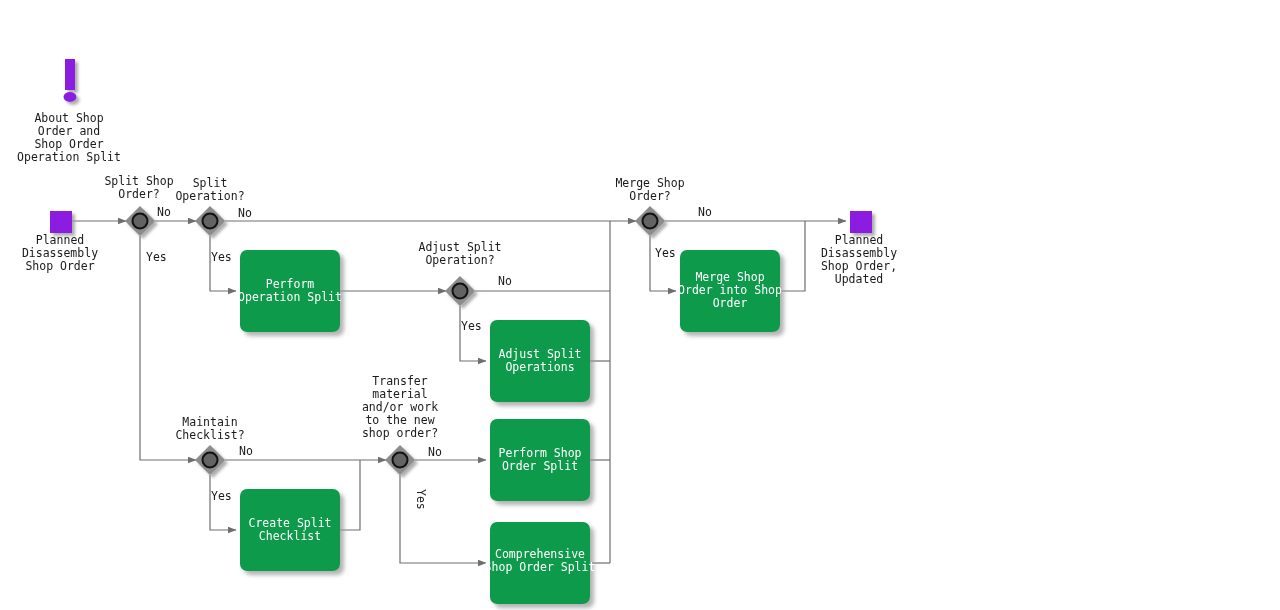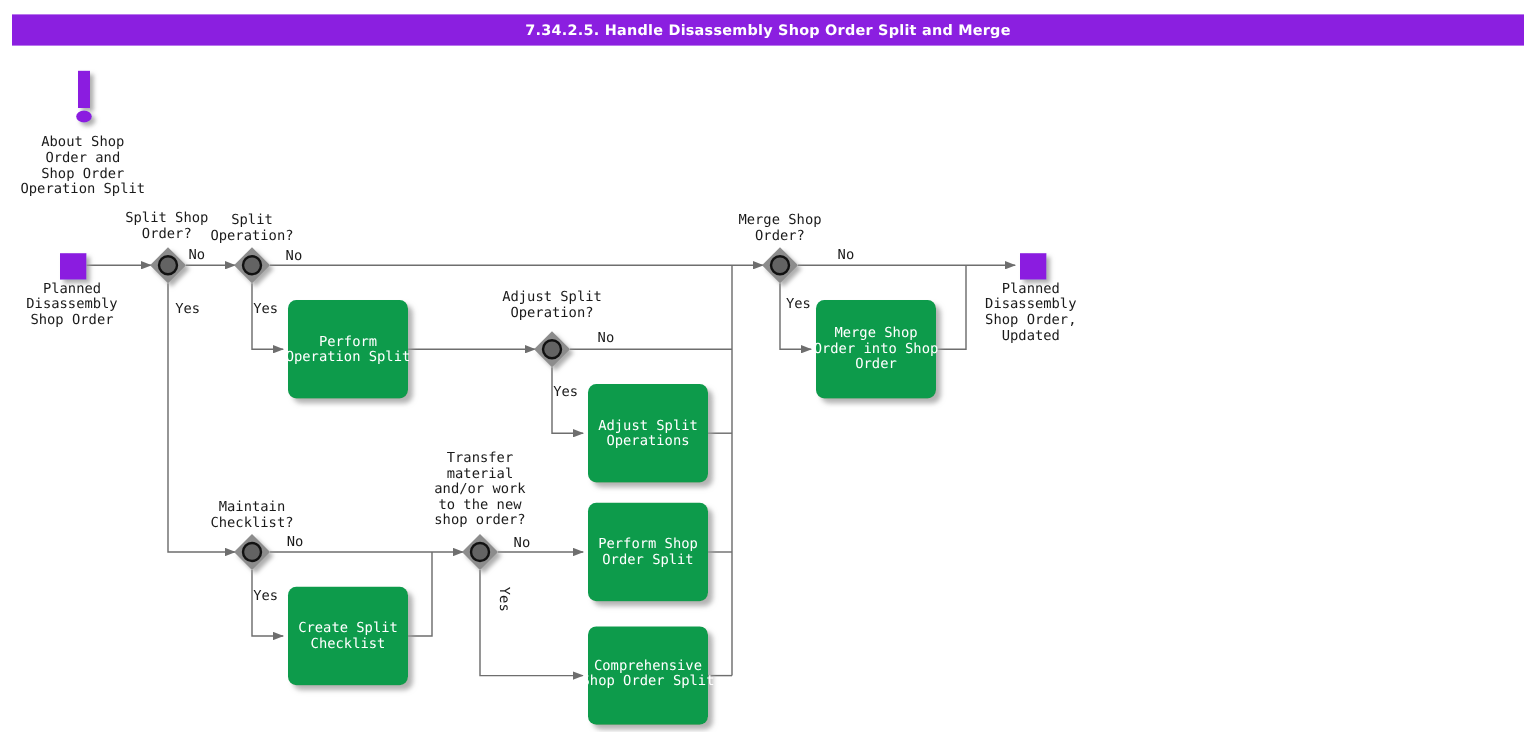--- a/index.html
+++ b/index.html
@@ -61,21 +61,20 @@
   }
   .taskbox {
     fill: #089B4C;
   }
 </style>
 </head>
 <body>
 
 <div id="page">
 
-  <div id="title-bar">7.34.2.5. Handle Disassembly Shop Order Split and Merge</div>
 
   <svg id="flow" viewBox="0 0 1280 610">
     <defs>
       <marker id="arrow" markerWidth="9" markerHeight="7" refX="8.5" refY="3.5" orient="auto" markerUnits="userSpaceOnUse">
         <path d="M0,0 L9,3.5 L0,7 z" fill="#6e6e6e"></path>
       </marker>
       <filter id="shadow" x="-30%" y="-30%" width="180%" height="180%">
         <feDropShadow dx="4" dy="4" stdDeviation="2.2" flood-color="#9a9a9a" flood-opacity="0.75"></feDropShadow>
       </filter>
       <filter id="shadow-sm" x="-40%" y="-40%" width="200%" height="200%">

